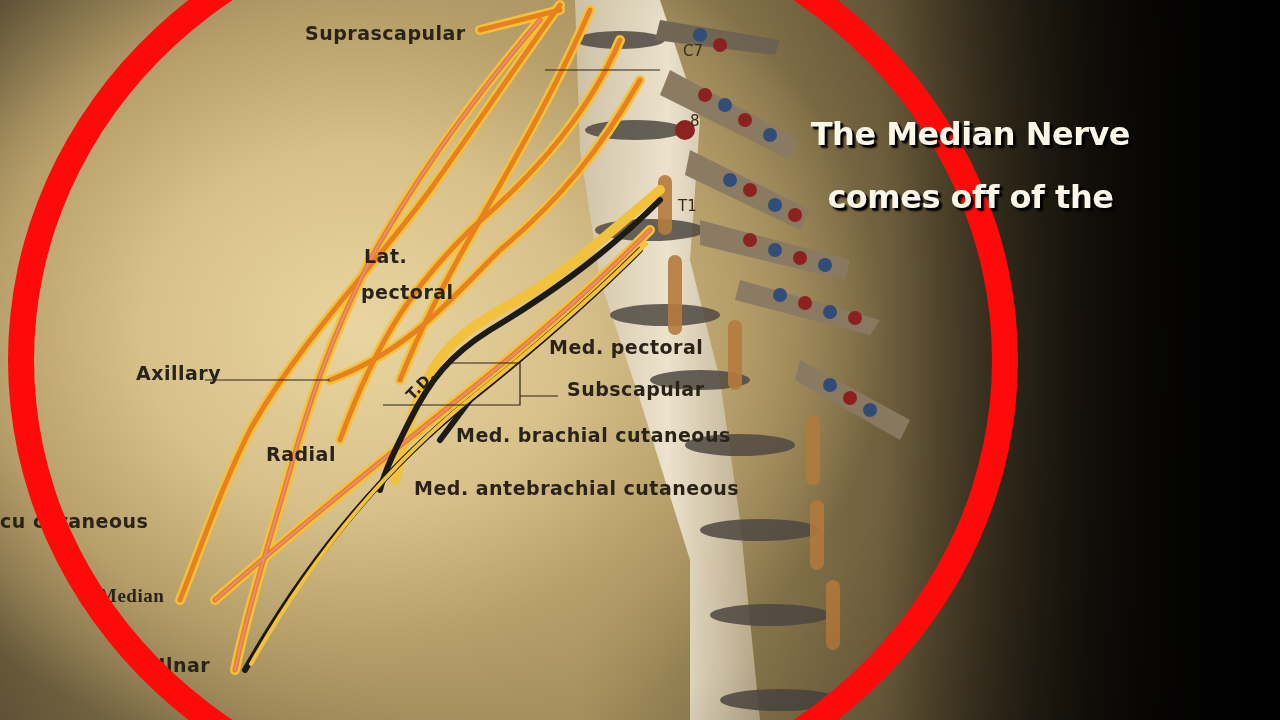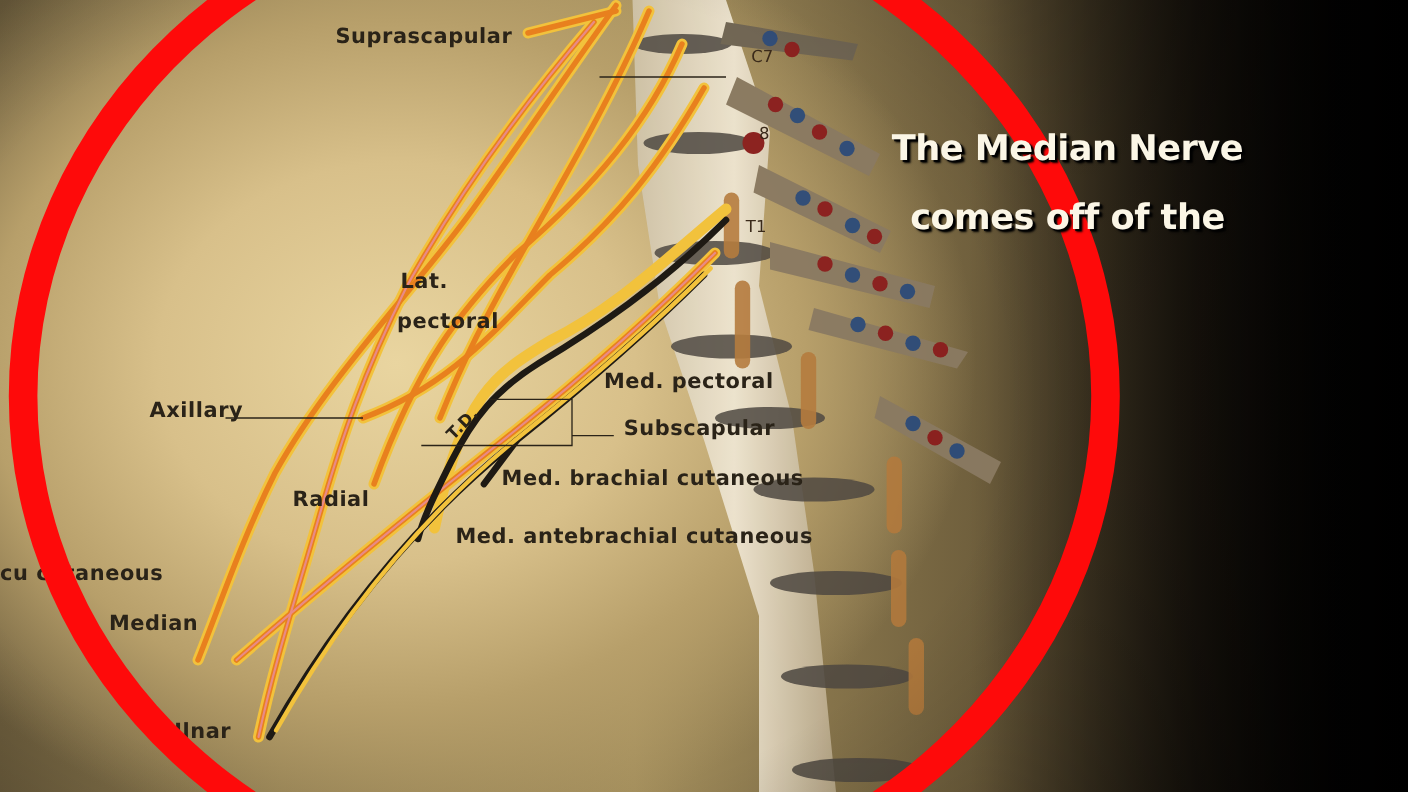--- a/index.html
+++ b/index.html
@@ -144,21 +144,21 @@
   </svg>
 
   <div class="vignette"></div>
 
   <div class="label" style="left:305px;top:24px;">Suprascapular</div>
   <div class="label" style="left:364px;top:247px;">Lat.</div>
   <div class="label" style="left:317px;top:283px;margin-left:44px;">pectoral</div>
   <div class="label" style="left:117px;top:364px;margin-left:19px;">Axillary</div>
   <div class="label" style="left:266px;top:445px;">Radial</div>
   <div class="label" style="left:0px;top:512px;">cu cutaneous</div>
-  <div class="label" style="left:99px;top:558px;">Median</div>
+  <div class="label" style="left:99px;top:586px;font-family:Liberation Serif, serif;">Median</div>
   <div class="label" style="left:150px;top:656px;">Ulnar</div>
   <div class="label" style="left:549px;top:338px;">Med. pectoral</div>
   <div class="label" style="left:567px;top:380px;">Subscapular</div>
   <div class="label" style="left:404px;top:378px;font-size:15px;transform:rotate(-45deg);">T.D.</div>
   <div class="label" style="left:456px;top:426px;text-align:right;">Med. brachial cutaneous</div>
   <div class="label" style="left:414px;top:479px;">Med. antebrachial cutaneous</div>
 
   <div class="vlabel" style="left:683px;top:42px;">C7</div>
   <div class="vlabel" style="left:690px;top:112px;">8</div>
   <div class="vlabel" style="left:678px;top:197px;">T1</div>

